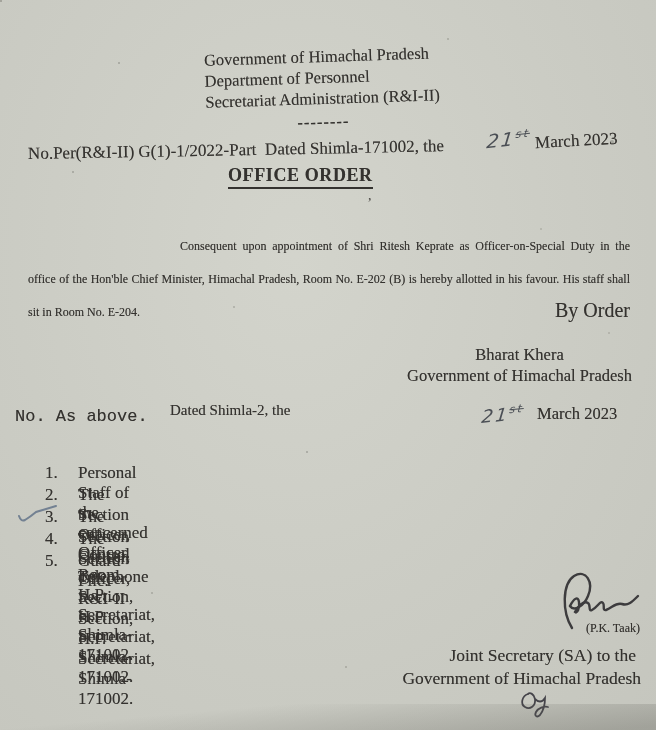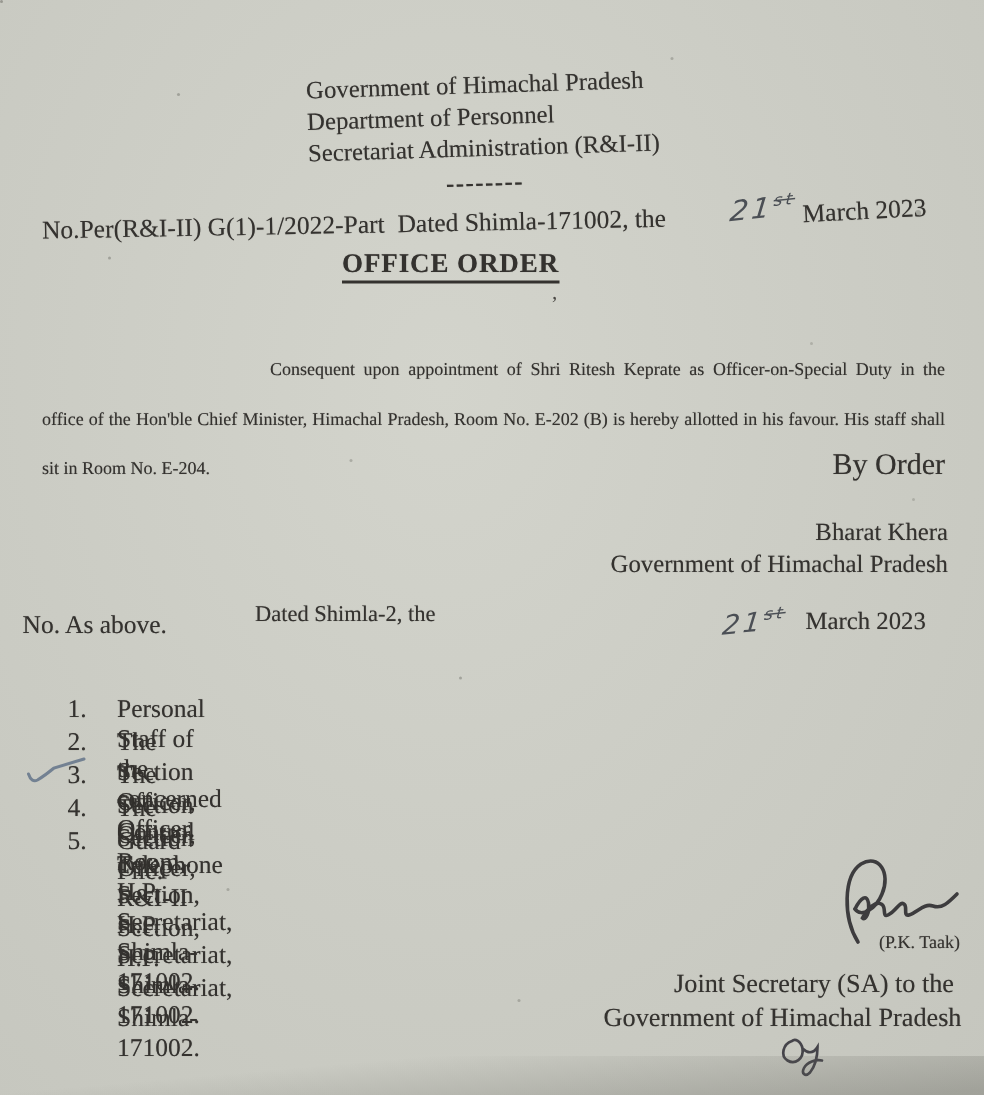--- a/index.html
+++ b/index.html
@@ -36,21 +36,21 @@
   }
   .hand{
     font-family:"DejaVu Sans", sans-serif;
     font-style:italic;
     display:inline-block;
     transform:skewX(-12deg) rotate(-6deg);
     color:#4b4f55; font-size:17px; letter-spacing:2px;
     text-shadow:none;
   }
   .hand sup{text-decoration:line-through; font-size:11px;}
-  .right-align{text-align:right;}
+  .right-align{text-align:center;}
   .sig-block{position:absolute; line-height:21px; font-size:16.5px; text-shadow:0 0 .5px rgba(40,38,34,.45);}
   .list-row{position:absolute; font-size:17px; text-shadow:0 0 .5px rgba(40,38,34,.45);}
   .list-num{position:absolute; left:0;}
   .list-text{position:absolute; left:33px;}
   .speckles{position:absolute; left:0; top:0; width:2px; height:2px; border-radius:50%;
     background:rgba(60,58,52,.35);
     box-shadow: 118px 62px 0 rgba(60,58,52,.3), 447px 38px 0 rgba(60,58,52,.25),
       611px 141px 0 1px rgba(60,58,52,.25), 72px 171px 0 rgba(60,58,52,.3),
       540px 228px 0 rgba(60,58,52,.2), 233px 306px 0 rgba(60,58,52,.25),
       306px 451px 0 rgba(60,58,52,.3), 151px 592px 0 rgba(60,58,52,.25),
@@ -88,21 +88,21 @@
 
   <div class="txt" style="right:26px; top:299px; font-size:20px;">By Order</div>
 
   <div class="sig-block right-align" style="right:24px; top:344px;">
     <div>Bharat Khera</div>
     <div>Government of Himachal Pradesh</div>
   </div>
   <span class="txt hand" style="left:482px; top:404px; font-size:18px;"><span>21</span><sup>st</sup></span>
   <div class="txt" style="left:537px; top:404px; font-size:16.5px;">March 2023</div>
 
-  <div class="txt" style="left:15px; top:407px; font-size:17px;">No. As above.</div>
+  <div class="txt" style="left:15px; top:407px; font-size:17px;font-family:Liberation Mono, monospace;">No. As above.</div>
   <div class="txt" style="left:170px; top:402px; font-size:15px;">Dated Shimla-2,  the</div>
 
   <div class="list-row" style="left:45px; top:463px;">
     <span class="list-num">1.</span>
     <span class="list-text">Personal Staff of the concerned Officer.</span>
   </div>
   <div class="list-row" style="left:45px; top:485px;">
     <span class="list-num">2.</span>
     <span class="list-text">The Section Officer, Control Room, H.P. Secretariat, Shimla-171002.</span>
   </div>

